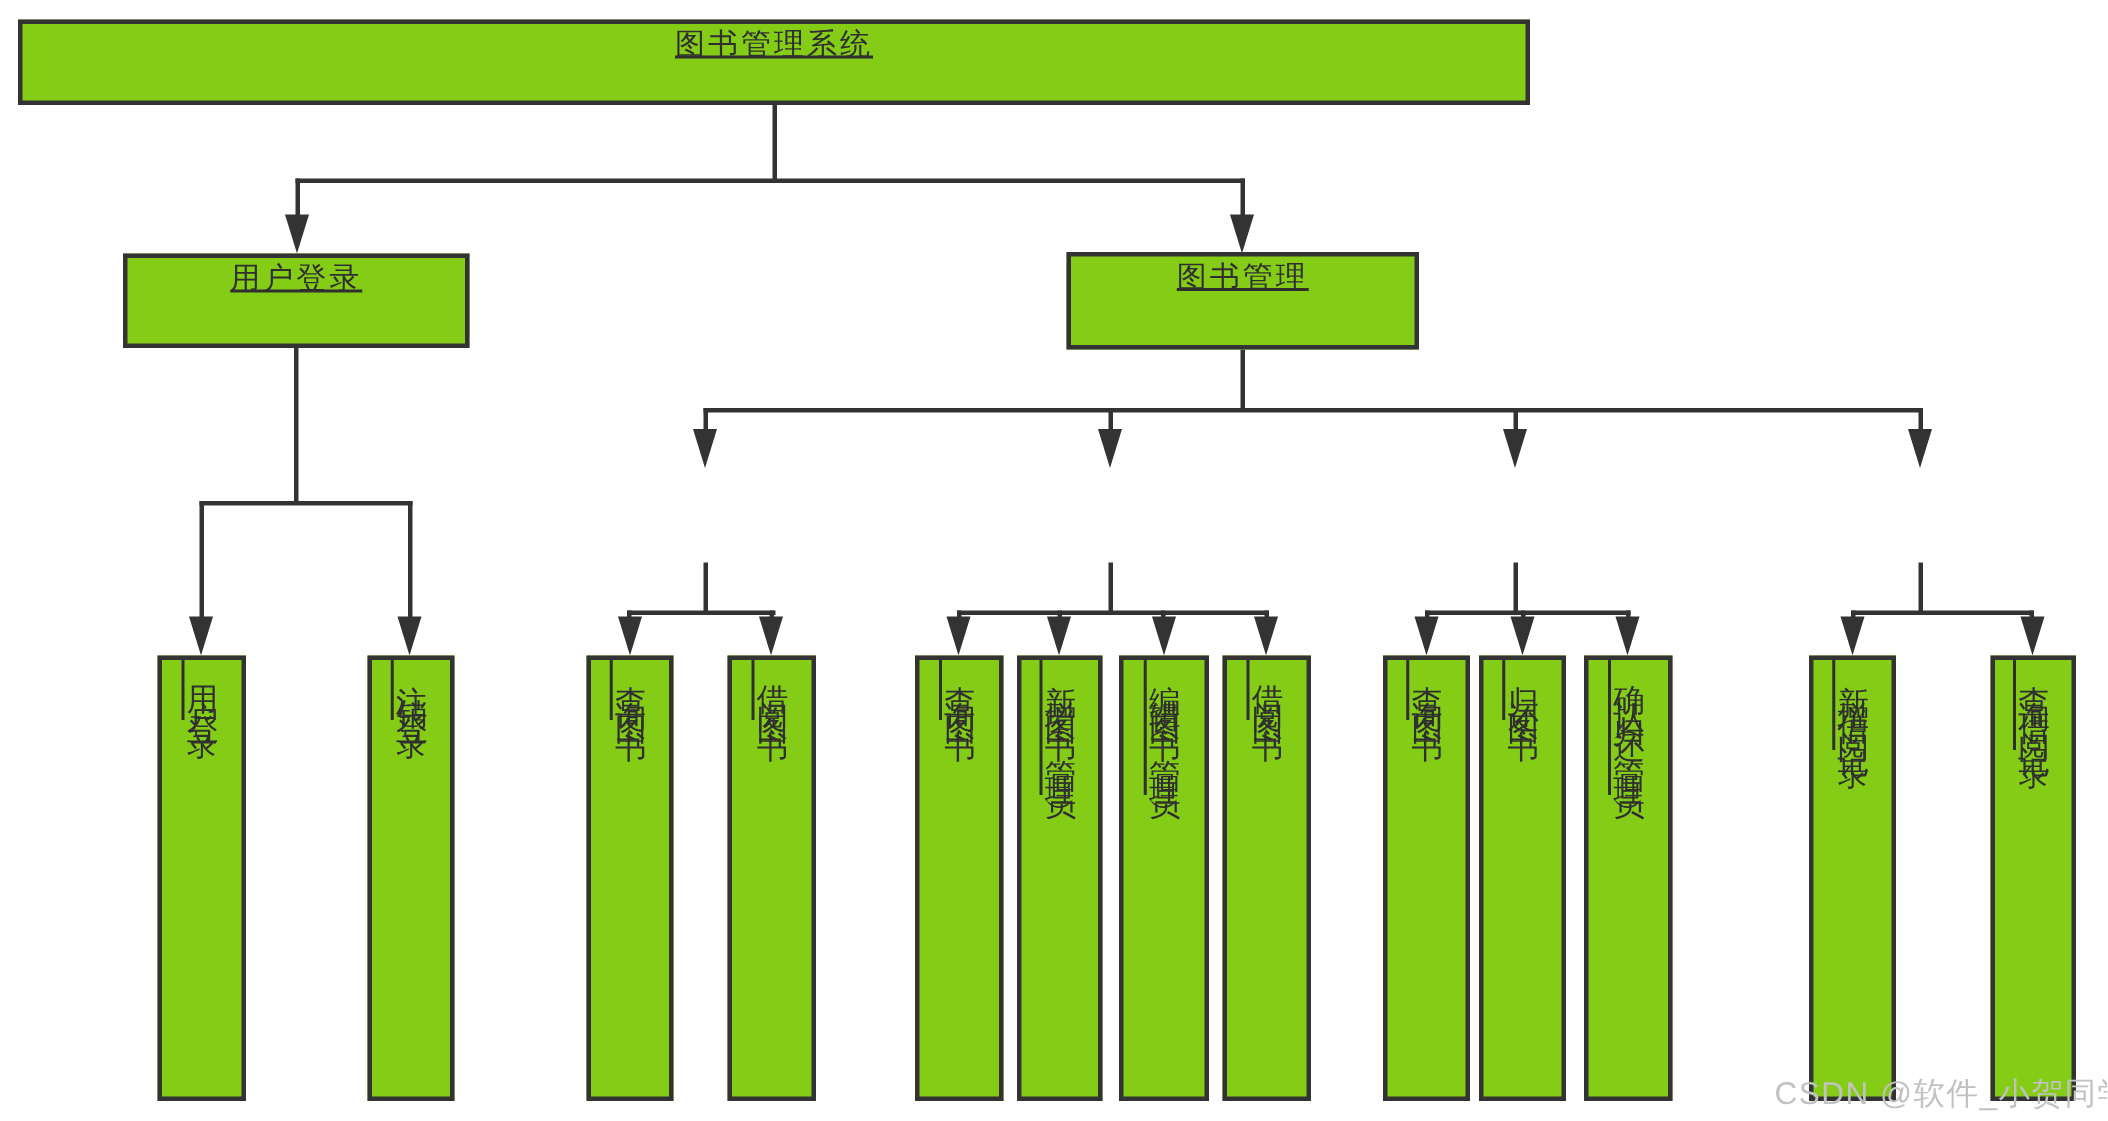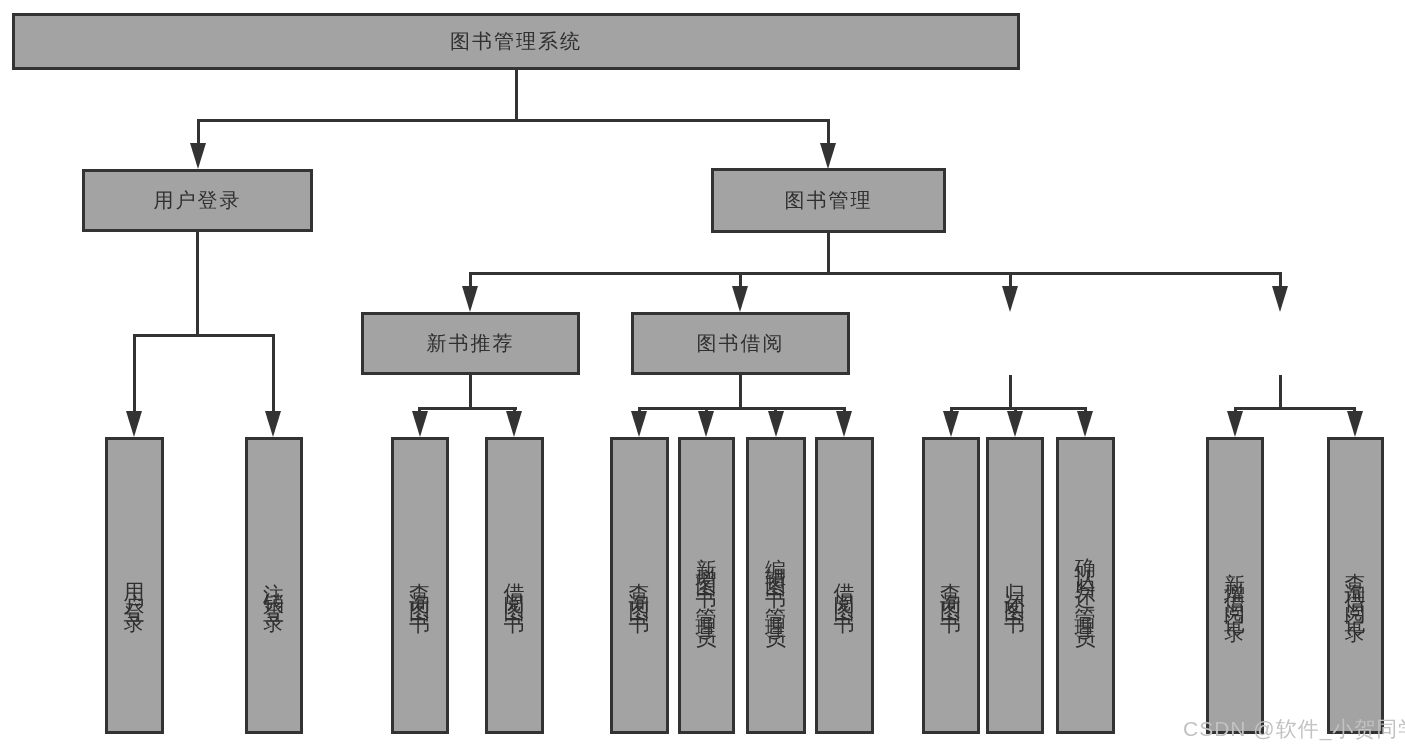--- a/index.html
+++ b/index.html
@@ -13,24 +13,25 @@
     width: 1405px;
     height: 747px;
     background: #ffffff;
     overflow: hidden;
     color: #2f2f2f;
   }
   .box {
     position: absolute;
     box-sizing: border-box;
     border: 3px solid #333333;
-    background: #a3a3a3;
+    background: #84cc16;
     display: flex;
-    align-items: center;
+    align-items: flex-start;
     justify-content: center;
+    text-decoration: underline;
   }
   .box.h span {
     font-size: 20px;
     letter-spacing: 2px;
     color: #2f2f2f;
     white-space: nowrap;
   }
   .box.v span {
     writing-mode: vertical-rl;
     text-orientation: mixed;
@@ -130,26 +131,20 @@
     <span>图书管理系统</span>
   </div>
 
   <div class="box h" style="left:82px;top:169px;width:231px;height:63px;">
     <span>用户登录</span>
   </div>
   <div class="box h" style="left:711px;top:168px;width:235px;height:65px;">
     <span>图书管理</span>
   </div>
 
-  <div class="box h" style="left:361px;top:312px;width:219px;height:63px;">
-    <span>新书推荐</span>
-  </div>
-  <div class="box h" style="left:631px;top:312px;width:219px;height:63px;">
-    <span>图书借阅</span>
-  </div>
 
   <div class="box v" style="left:105px;top:437px;width:59px;height:297px;">
     <span>用户登录</span>
   </div>
   <div class="box v" style="left:245px;top:437px;width:58px;height:297px;">
     <span>注销登录</span>
   </div>
 
   <div class="box v" style="left:391px;top:437px;width:58px;height:297px;">
     <span>查询图书</span>

